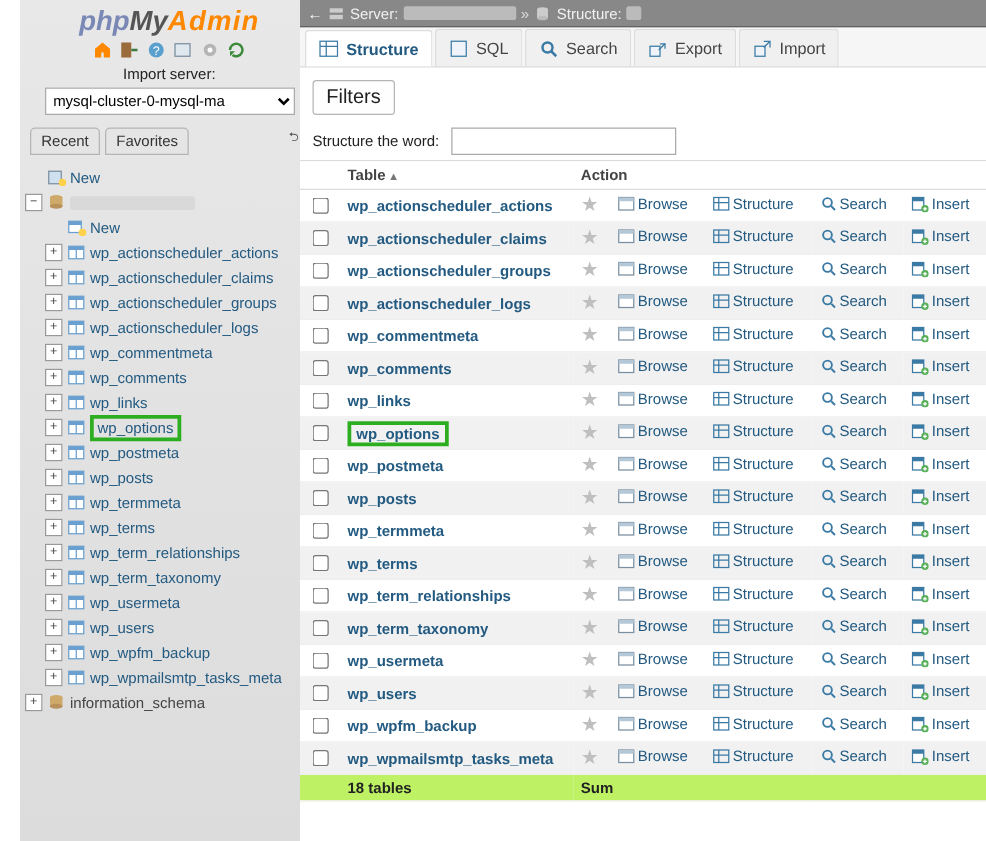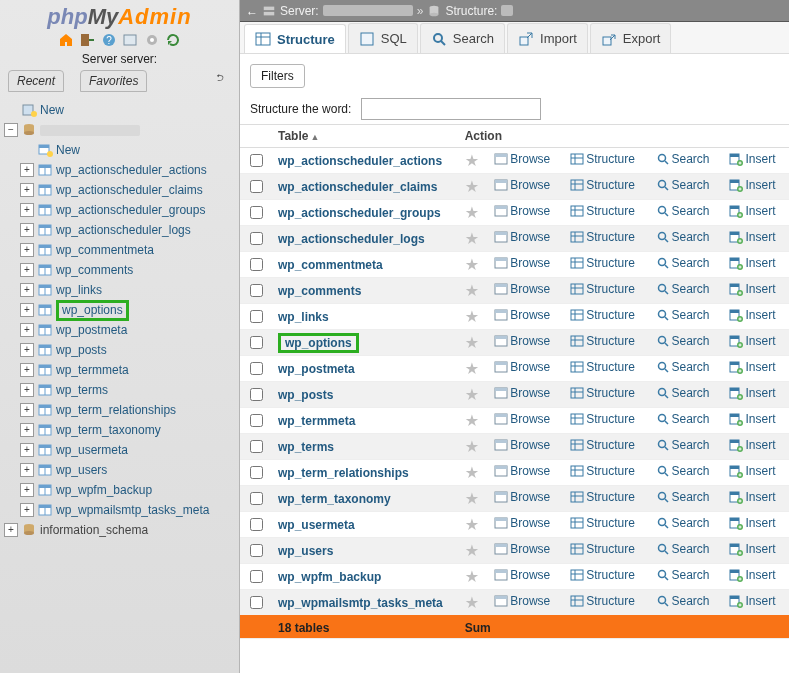--- a/index.html
+++ b/index.html
@@ -10,32 +10,32 @@
     --border:#dcdcdc;
     --green:#2cae20;
     --greybox:#d9d9d9;
     --text:#222;
   }
   *{box-sizing:border-box;font-family:"Segoe UI",Tahoma,Arial,sans-serif;}
   body{margin:0;width:789px;height:673px;overflow:hidden;color:var(--text);font-size:12px;background:#fff;position:relative;}
   a{color:var(--blue);text-decoration:none;}
 
   
-  #sidebar{position:absolute;left:0;top:0;width:240px;height:100%;background:linear-gradient(to bottom,#e8e8e8,#dcdcdc);border-right:1px solid #b5b5b5;}
+  #sidebar{position:absolute;left:16px;top:0;width:240px;height:100%;background:linear-gradient(to bottom,#e8e8e8,#dcdcdc);border-right:1px solid #b5b5b5;}
   #logo{text-align:center;padding:4px 0 0 0;}
   .logo-text{font-size:22px;font-weight:bold;font-style:italic;}
   .logo-php{color:#7a88b5;}
   .logo-my{color:#555;}
   .logo-admin{color:var(--orange);letter-spacing:1px;}
   #logo-icons{text-align:center;padding:2px 0;}
   .mini-ico{display:inline-block;width:16px;height:16px;margin:0 1px;vertical-align:middle;}
   #cur-srv{font-size:12px;text-align:center;color:#222;margin-top:2px;}
   #srv-select{width:200px;height:22px;margin:4px auto 6px auto;display:block;border:1px solid #aaa;background:#fff;font-size:12px;padding:1px 2px;}
 
-  #sb-tabs{display:flex;gap:16px;padding:4px 8px;font-style:italic;}
+  #sb-tabs{display:flex;gap:4px;padding:4px 8px;}
   .sb-tab{background:#e5e5e5;border:1px solid #b5b5b5;border-radius:4px 4px 0 0;padding:3px 8px;font-size:12px;color:#333;cursor:pointer;}
   .sb-refresh{margin-left:auto;padding-right:8px;font-size:10px;color:#555;cursor:pointer;}
 
   #tree{padding:4px 2px 4px 4px;overflow:auto;}
   .tnode{display:flex;align-items:center;height:20px;white-space:nowrap;}
   .tnode .exp{display:inline-flex;align-items:center;justify-content:center;width:14px;height:14px;border:1px solid #999;background:#fff;margin-right:2px;font-size:10px;line-height:10px;color:#444;cursor:pointer;}
   .tnode .exp.none{border:none;background:none;}
   .tico{display:inline-block;width:16px;height:14px;margin:0 2px;vertical-align:middle;}
   .tlabel{color:#444;}
   .tlink{color:var(--blue);text-align:center;}
@@ -49,38 +49,38 @@
   #breadcrumb .sep{color:#ddd;}
   #breadcrumb .greybox{background:#bbb;}
   #breadcrumb .blbl{color:#f0f0f0;}
 
   #maintabs{height:32px;border-bottom:1px solid var(--border);display:flex;align-items:flex-end;background:#f6f6f6;padding-left:4px;overflow:hidden;}
   .mtab{display:flex;align-items:center;gap:6px;height:30px;padding:0 10px;border:1px solid var(--border);border-bottom:none;margin-right:2px;background:#f0f0f0;border-radius:3px 3px 0 0;cursor:pointer;font-size:13px;color:#444;}
   .mtab.active{background:#fff;color:var(--blue);font-weight:bold;border-bottom:1px solid #fff;position:relative;top:1px;}
   .mtab .tabico{display:inline-flex;width:16px;height:16px;}
 
   #filters{padding:10px 10px 4px 10px;}
-  .fbox{display:inline-block;border:1px solid #b5b5b5;border-radius:3px;padding:4px 10px;font-size:12px;background:#fefefe;}
+  .fbox{display:inline-block;border:1px solid #b5b5b5;border-radius:3px;padding:4px 10px;font-size:16px;background:#fefefe;}
   #filterline{margin-top:10px;display:flex;align-items:center;gap:10px;}
   #filterline input{width:180px;height:22px;border:1px solid #aaa;}
 
   
   #tblwrap{flex:1;overflow:auto;border-top:1px solid var(--border);}
   table.data{width:100%;border-collapse:collapse;font-size:12px;padding-left:24px;}
   table.data th{background:#fff;border-bottom:1px solid var(--border);text-align:left;padding:4px 6px;font-weight:bold;color:#444;}
   table.data td{padding:3px 6px;border-bottom:1px solid #eee;vertical-align:middle;white-space:nowrap;}
   table.data tr.z{background:var(--zebra);}
   .chk{width:20px;text-align:center;}
   .tblname{color:var(--blue);font-weight:bold;}
   .tblname.sel{border:3px solid var(--green);padding:0 4px;}
   .star{display:inline-block;width:16px;height:16px;color:#bfbfbf;font-size:16px;line-height:16px;cursor:pointer;}
   .aact{display:inline-flex;align-items:center;gap:2px;margin-right:4px;color:var(--blue);cursor:pointer;}
   .aico{display:inline-flex;width:14px;height:14px;}
   .sort-caret{font-size:9px;color:#777;margin-left:2px;}
-  tfoot td{background:#f97316;font-weight:bold;border-top:3px solid #f97316;}
+  tfoot td{background:#bef264;font-weight:bold;border-top:1px solid #f97316;}
 
   
   svg{display:block;}
 </style>
 </head>
 <body>
 
 <div id="sidebar">
   <div id="logo">
     <span class="logo-text"><span class="logo-php">php</span><span class="logo-my">My</span><span class="logo-admin">Admin</span></span>
@@ -102,21 +102,24 @@
         </svg></span>
     <span class="mini-ico"><svg viewBox="0 0 16 16">
           <circle cx="8" cy="8" r="5" fill="#b5b5b5"></circle>
           <circle cx="8" cy="8" r="2" fill="#fff"></circle>
         </svg></span>
     <span class="mini-ico"><svg viewBox="0 0 16 16">
           <path d="M3 8a5 5 0 1 1 2 4" fill="none" stroke="#3a8a3a" stroke-width="2"></path>
           <path d="M3 13v-4h4z" fill="#3a8a3a"></path>
         </svg></span>
   </div>
-  <div id="cur-srv">Server server:</div>
+  <div id="cur-srv">Import server:</div>
+  <select id="srv-select">
+    <option>mysql-cluster-0-mysql-ma</option>
+  </select>
 
   <div id="sb-tabs">
     <div class="sb-tab">Recent</div>
     <div class="sb-tab">Favorites</div>
     <div class="sb-refresh">⮌</div>
   </div>
 
   <div id="tree">
       <div class="tnode">
         <span class="exp none"></span>
@@ -410,35 +413,35 @@
             <circle cx="7" cy="7" r="4" fill="none" stroke="#3a7aa5" stroke-width="2"></circle>
             <line x1="10" y1="10" x2="14" y2="14" stroke="#3a7aa5" stroke-width="2"></line>
           </svg>
         </span>
         <span>Search</span>
       </div>
       <div class="mtab">
         <span class="tabico">
           <svg width="16" height="16" viewBox="0 0 16 16">
             <rect x="2" y="6" width="8" height="8" fill="#eef4fa" stroke="#3a7aa5"></rect>
-            <path d="M14 2l-5 5" stroke="#3a7aa5"></path>
-            <path d="M9 2h5v5" fill="none" stroke="#3a7aa5"></path>
-          </svg>
-        </span>
-        <span>Import</span>
+            <path d="M10 4h4v4" fill="none" stroke="#3a7aa5"></path>
+            <path d="M14 4l-5 5" stroke="#3a7aa5"></path>
+          </svg>
+        </span>
+        <span>Export</span>
       </div>
       <div class="mtab">
         <span class="tabico">
           <svg width="16" height="16" viewBox="0 0 16 16">
             <rect x="2" y="6" width="8" height="8" fill="#eef4fa" stroke="#3a7aa5"></rect>
-            <path d="M10 4h4v4" fill="none" stroke="#3a7aa5"></path>
-            <path d="M14 4l-5 5" stroke="#3a7aa5"></path>
-          </svg>
-        </span>
-        <span>Export</span>
+            <path d="M14 2l-5 5" stroke="#3a7aa5"></path>
+            <path d="M9 2h5v5" fill="none" stroke="#3a7aa5"></path>
+          </svg>
+        </span>
+        <span>Import</span>
       </div>
     </div>
 
   <div id="filters">
     <span class="fbox">Filters</span>
     <div id="filterline">
       <span>Structure the word:</span>
       <input type="text" style="">
     </div>
   </div>

